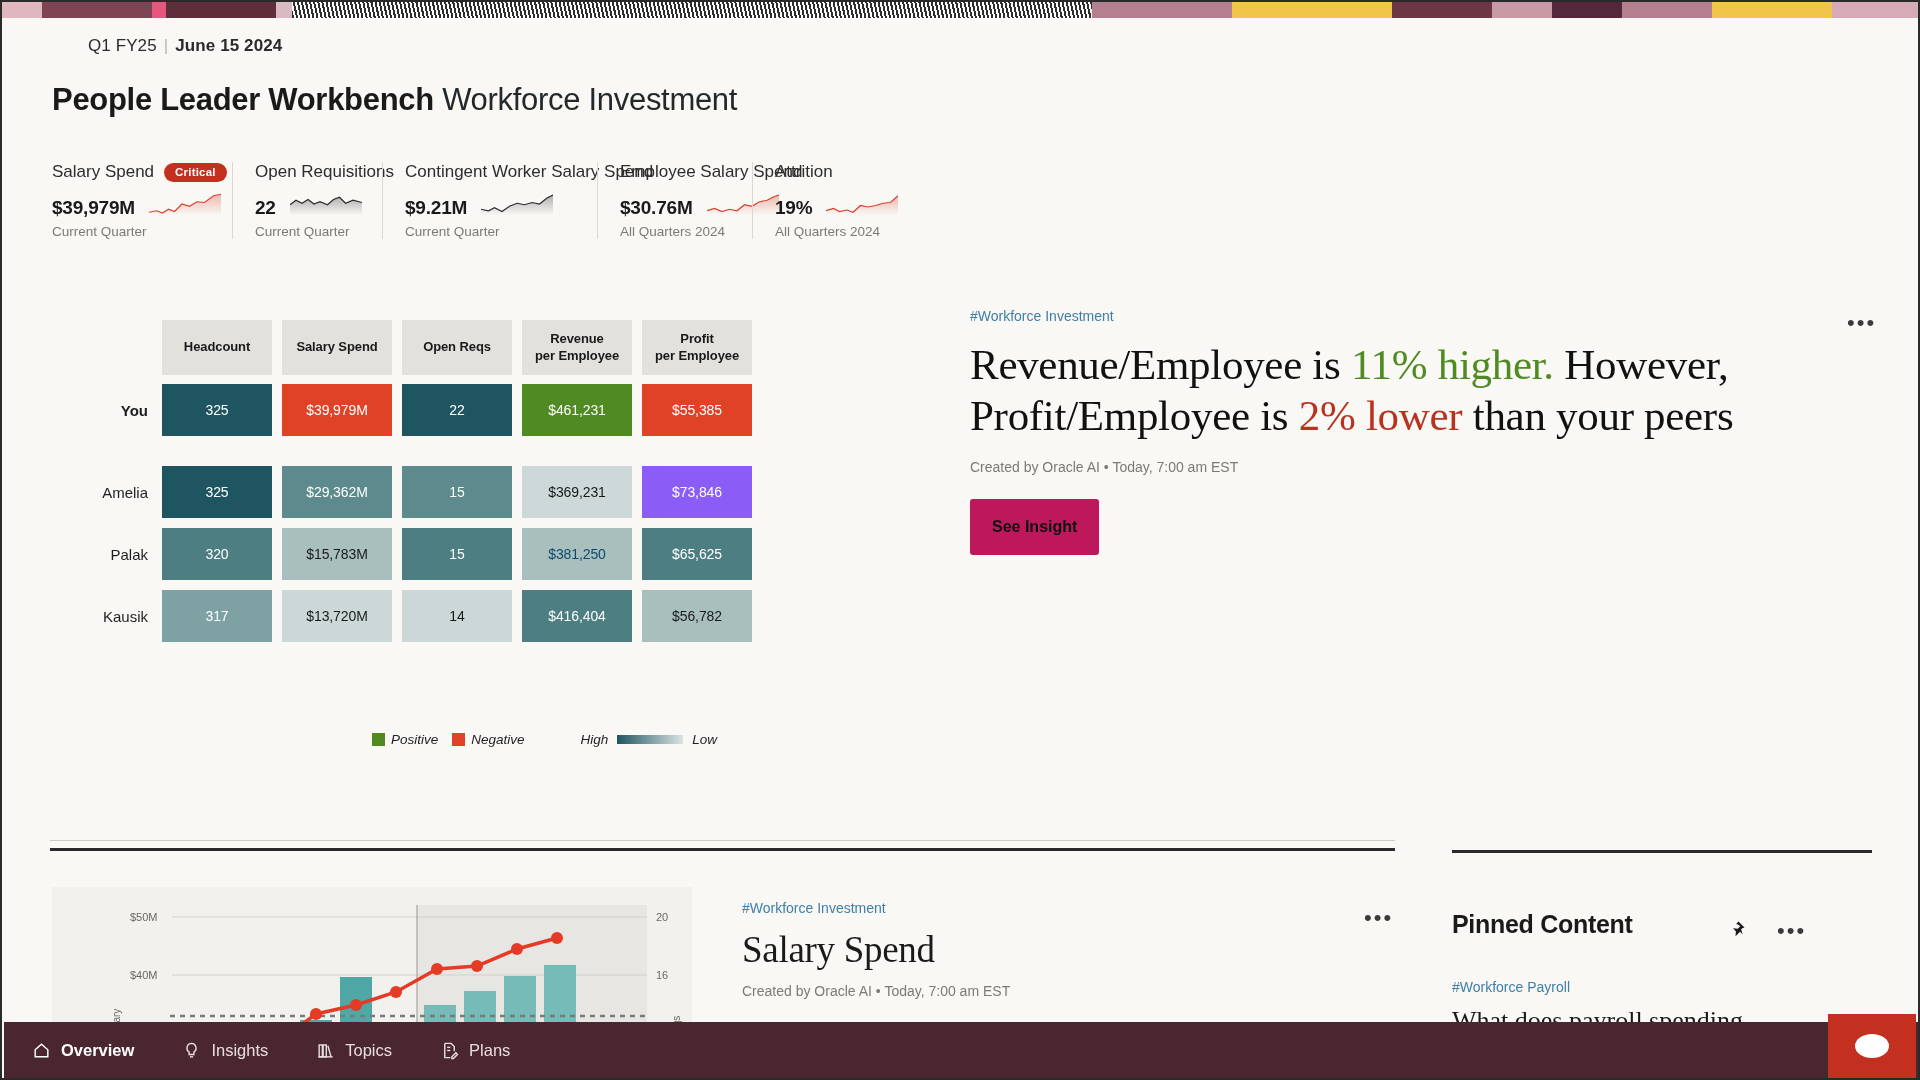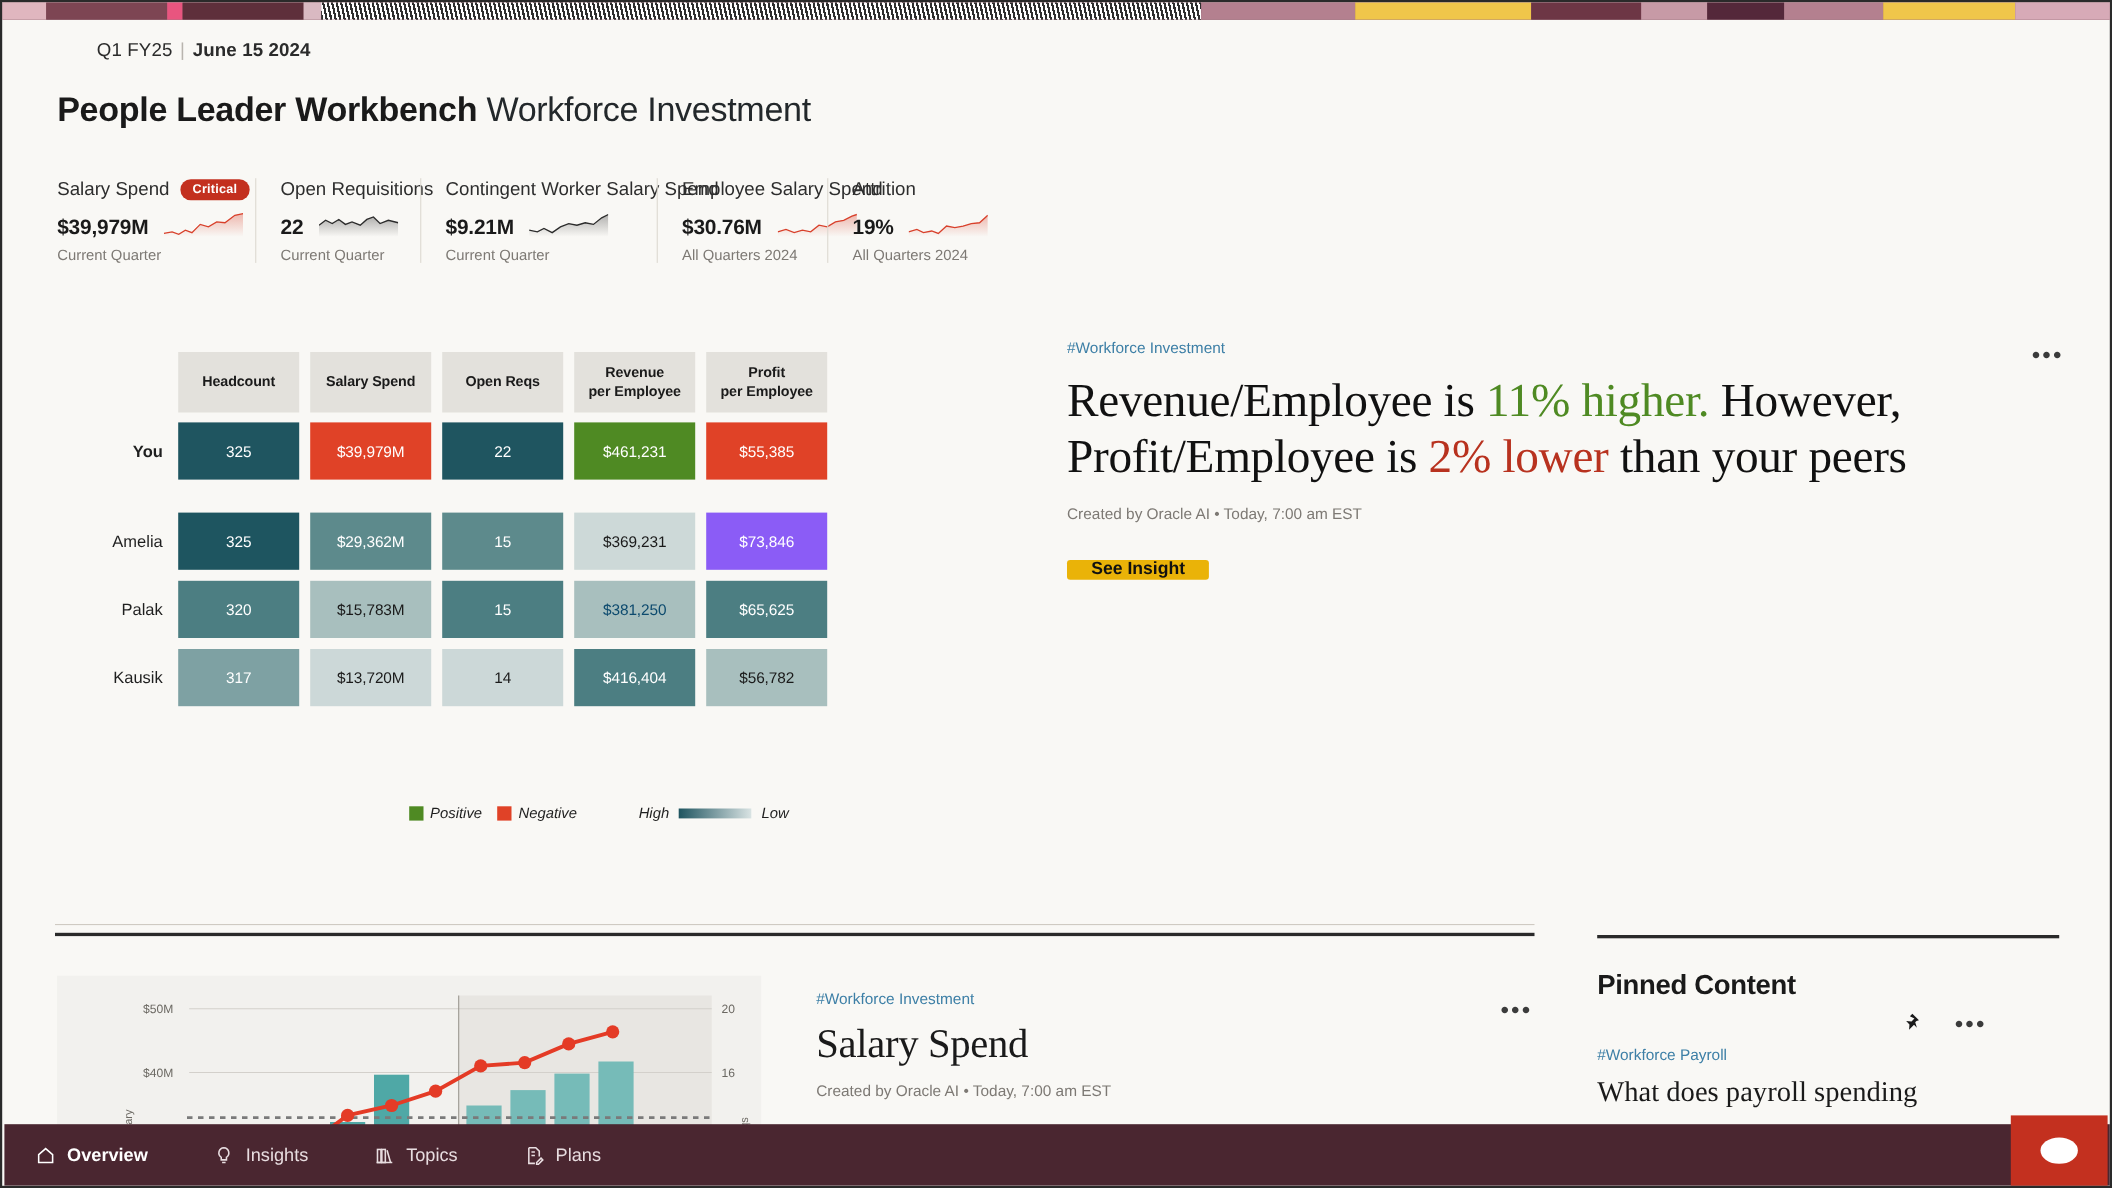--- a/index.html
+++ b/index.html
@@ -74,39 +74,39 @@
   .headline {
     font-family: "Liberation Serif", serif;
     font-size: 43px; line-height: 1.18; margin-top: 16px; letter-spacing: -.3px;
     color: #111;
   }
   .hl-green { color: #4f8a23; }
   .hl-red { color: #b8321f; }
   .byline { font-size: 14px; color: #7d7974; margin-top: 18px; }
   .body-txt { font-size: 16px; line-height: 1.45; margin-top: 26px; color: #1f1f1f; max-width: 600px; }
   .btn {
-    margin-top: 34px; background: #eab308; border: none; cursor: pointer;
+    margin-top: 24px; background: #be185d; border: none; cursor: pointer;
     font-family: inherit; font-size: 16px; font-weight: bold; color: #111;
-    padding: 0 22px; border-radius: 3px;
+    padding: 19px 22px; border-radius: 3px;
   }
   .kebab { position: absolute; font-size: 22px; color: #3b3b3b; letter-spacing: 2px; cursor: pointer; line-height: 1; }
   
   .rule { position: absolute; height: 3px; background: #2a2a2a; }
   .rule.thin { height: 1px; background: #cfcac2; }
   .chart-card { position: absolute; top: 885px; left: 50px; width: 640px; height: 160px; background: #f2f1ee; overflow: hidden; }
   .article { position: absolute; top: 898px; left: 740px; width: 540px; }
   .art-title { font-family: "Liberation Serif", serif; font-size: 37px; margin-top: 12px; letter-spacing: -.3px; }
   .pinned { position: absolute; top: 880px; left: 1450px; width: 420px; }
   .pinned-title { font-size: 25px; font-weight: bold; letter-spacing: -.3px; }
   .pin-tag { font-size: 14px; color: #3d7fa6; }
   .pin-head { font-family: "Liberation Serif", serif; font-size: 26px; margin-top: 10px; line-height: 1.25; }
   
   .navbar {
     position: absolute; bottom: 0; left: 2px; width: 1916px; height: 56px;
-    background: #4a2630; display: flex; align-items: center; padding-left: 28px; gap: 60px;
+    background: #4a2630; display: flex; align-items: center; padding-left: 28px; gap: 48px;
   }
   .nav-item { display: flex; align-items: center; gap: 10px; color: #e8dde0; font-size: 16.5px; cursor: pointer; }
   .nav-item.active { color: #fff; font-weight: bold; }
   .nav-item svg { display: block; }
   .fab {
     position: absolute; right: 2px; bottom: 0; width: 88px; height: 64px;
     background: #c3301f; display: flex; align-items: center; justify-content: center;
   }
   .fab .oval { width: 34px; height: 24px; border-radius: 50%; background: #fff; }
 </style>
@@ -371,21 +371,21 @@
   </div>
 
   <div class="kebab" style="top:905px;left:1362px">•••</div>
   <div class="article">
     <div class="tag">#Workforce Investment</div>
     <div class="art-title">Salary Spend</div>
     <div class="byline" style="margin-top:12px">Created by Oracle AI  •  Today, 7:00 am EST</div>
   </div>
 
   <div class="pinned">
-    <div class="pinned-title" style="margin-top:0">Pinned Content</div>
+    <div class="pinned-title" style="margin-top:28px">Pinned Content</div>
     <div style="margin-top:40px;position:relative">
       <div class="pin-tag">#Workforce Payroll</div>
       <div class="pin-head">What does payroll spending</div>
     </div>
   </div>
   <div style="position:absolute;top:918px;left:1726px;cursor:pointer">
     <svg width="18" height="18" viewBox="0 0 24 24" fill="#1a1a1a">
         <path d="M14 2l8 8-3 1-1.5 1.5 2 6.5-3.5-3.5-6 6 .5-6.5-4-4 6.5.5 3.5-3.5L11 5z"></path>
       </svg>
   </div>

